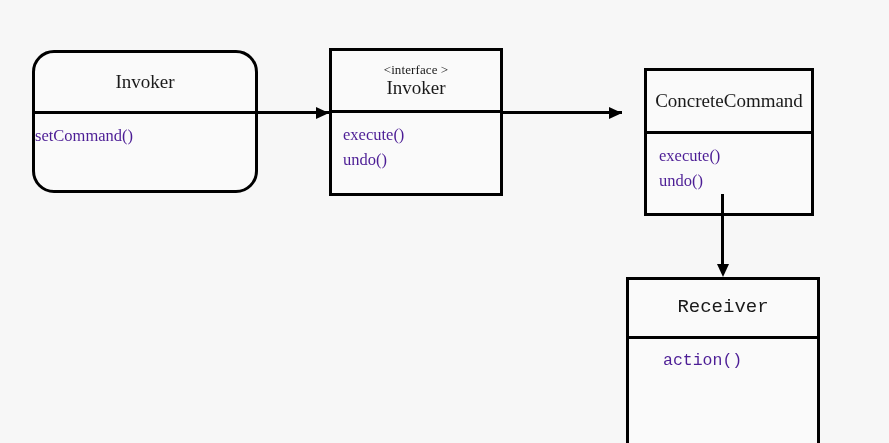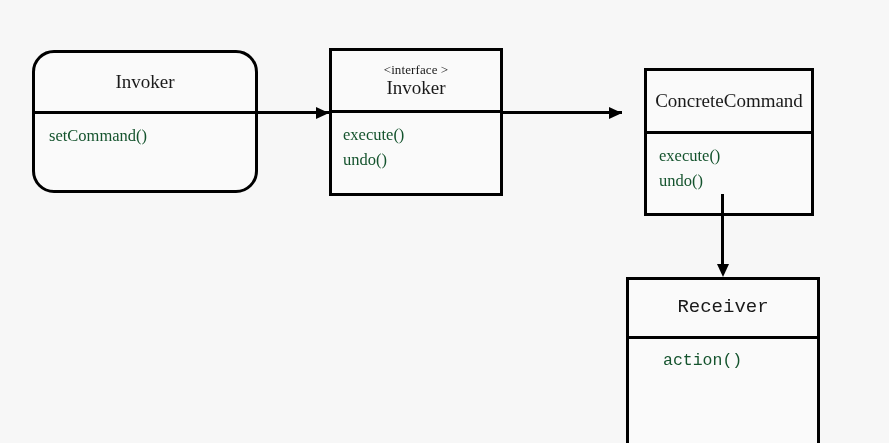--- a/index.html
+++ b/index.html
@@ -45,22 +45,22 @@
     letter-spacing: 0.1px;
     white-space: pre;
   }
   .uml-title {
     font-size: 19px;
     white-space: pre;
   }
   .uml-members {
     box-sizing: border-box;
     flex: 1 1 auto;
-    padding: 9px 0 0 14px;
-    color: #14532d;
+    padding: 9px 0 0 0;
+    color: #4c1d95;
   }
   .uml-member {
     font-size: 16.5px;
     line-height: 1.52;
     white-space: pre;
   }
 
   
   .connector {
     position: absolute;

